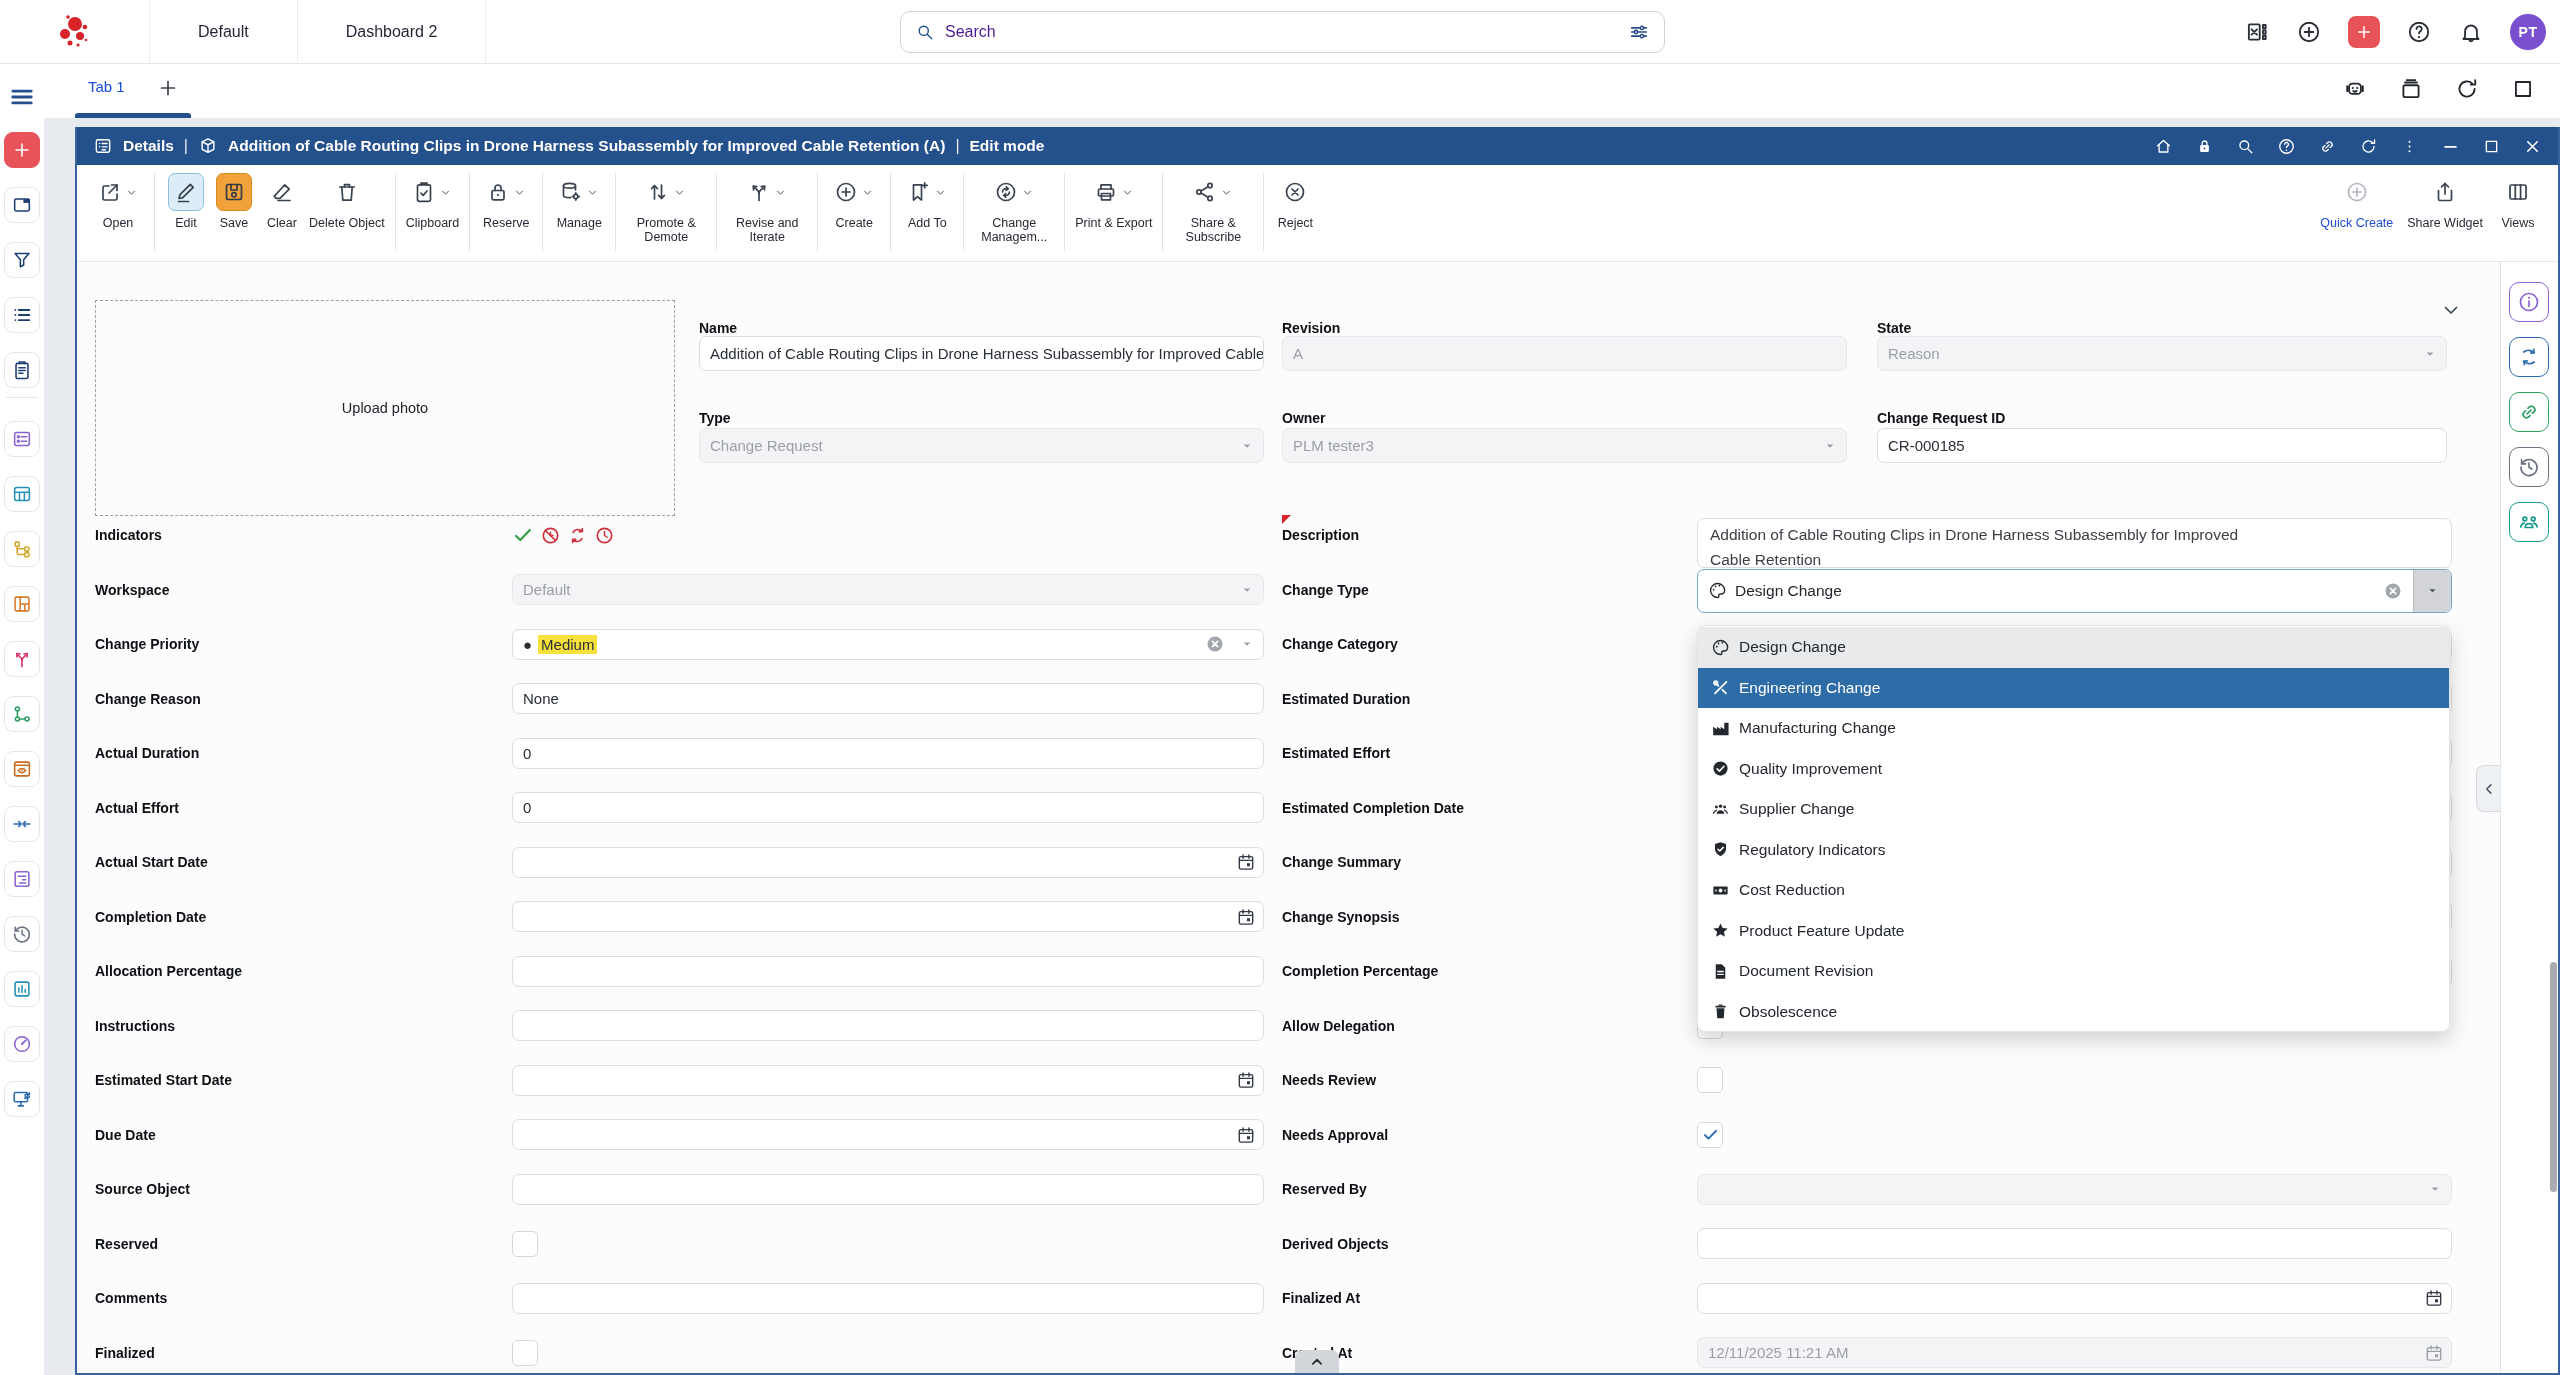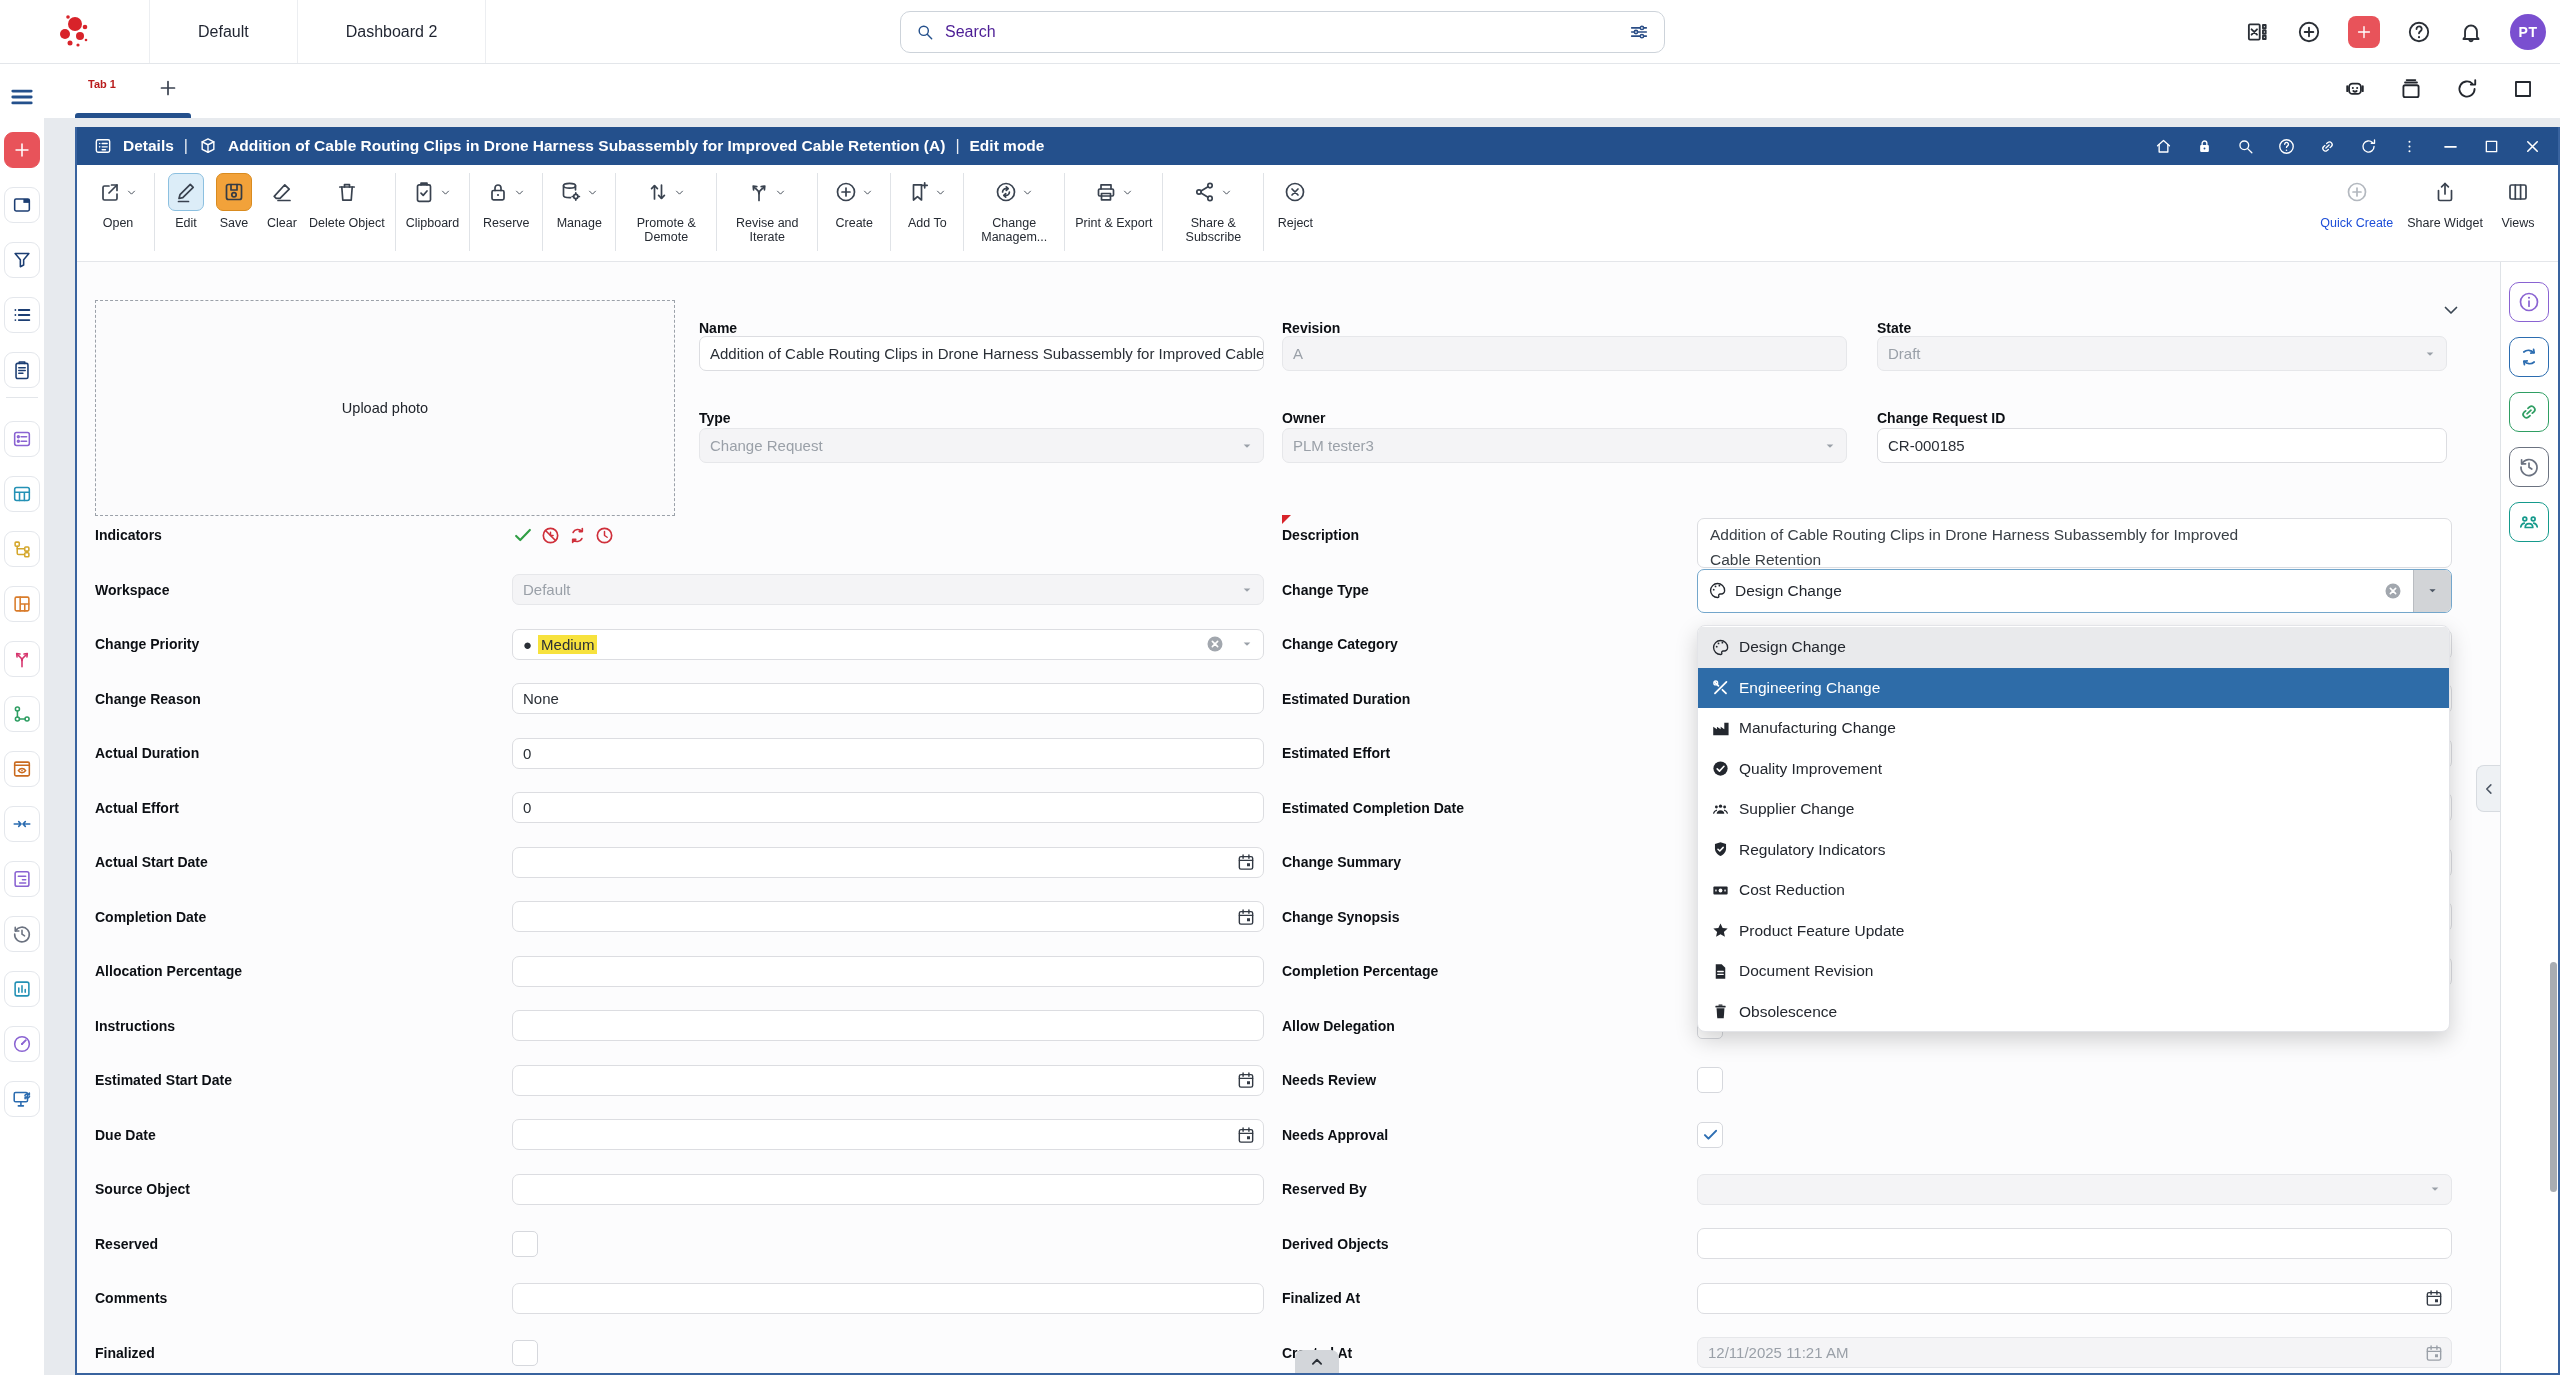--- a/index.html
+++ b/index.html
@@ -20,21 +20,21 @@
 
   
   .sidebar{position:absolute;left:0;top:64px;bottom:0;width:44px;background:#fff;z-index:5}
   .burger{position:absolute;left:9px;top:20px;color:#24508c}
   .side-item{position:absolute;left:4px;width:36px;height:36px;border:1px solid #e4e7ec;border-radius:9px;background:#fff;display:flex;align-items:center;justify-content:center;cursor:pointer}
   .side-item.red{background:#e8535a;border-color:#e8535a;color:#fff}
   .side-divider{position:absolute;left:6px;width:32px;height:1px;background:#e3e6ea}
 
   
   .tabstrip{position:absolute;left:44px;top:64px;width:2516px;height:54px;background:#fff;z-index:4}
-  .tab{position:absolute;left:44px;top:14px;font-size:11px;color:#b91c1c;font-weight:bold;cursor:pointer}
+  .tab{position:absolute;left:44px;top:14px;font-size:15px;color:#1d4ed8;font-weight:normal;cursor:pointer}
   .tab-underline{position:absolute;left:31px;top:49px;width:116px;height:5px;background:#24508c;border-radius:3px 3px 0 0}
   .tab-add{position:absolute;left:112px;top:12px;color:#3a4250;cursor:pointer}
   .strip-icons{position:absolute;right:24px;top:12px;display:flex;gap:30px;color:#23272e}
 
   
   .window{position:absolute;left:75px;top:127px;width:2485px;height:1248px;background:#fcfcfd;border:2px solid #39639f;border-top:none;z-index:5}
   .titlebar{height:38px;background:#24508c;color:#fff;display:flex;align-items:center;padding:0 16px;gap:10px}
   .titlebar .sep{opacity:.9;font-size:16px}
   .tb-text{font-size:15.5px;font-weight:bold;white-space:nowrap}
   .tb-icons{margin-left:auto;display:flex;gap:22px;align-items:center}
@@ -808,21 +808,21 @@
             <svg viewBox="0 0 24 24" fill="none" stroke="currentColor" stroke-width="1.7" stroke-linecap="round" stroke-linejoin="round" width="100%" height="100%">
               <path d="M7 9.8l5 5 5-5z" fill="currentColor" stroke="none"></path>
             </svg>
           </span>
         </div>
     </div>
 
     <div class="hlabel" style="left:1800px;top:58px">State</div>
     <div class="hctrl" style="left:1800px;top:74px;width:570px">
       <div class="inp disabled">
-          <span>Draft</span>
+          <span>Reason</span>
           <span class="dd-arrow icw" style="width: 16px; height: 16px;">
             <svg viewBox="0 0 24 24" fill="none" stroke="currentColor" stroke-width="1.7" stroke-linecap="round" stroke-linejoin="round" width="100%" height="100%">
               <path d="M7 9.8l5 5 5-5z" fill="currentColor" stroke="none"></path>
             </svg>
           </span>
         </div>
     </div>
     <div class="hlabel" style="left:1800px;top:148px">Change Request ID</div>
     <div class="hctrl" style="left:1800px;top:166px;width:570px">
       <div class="inp">

